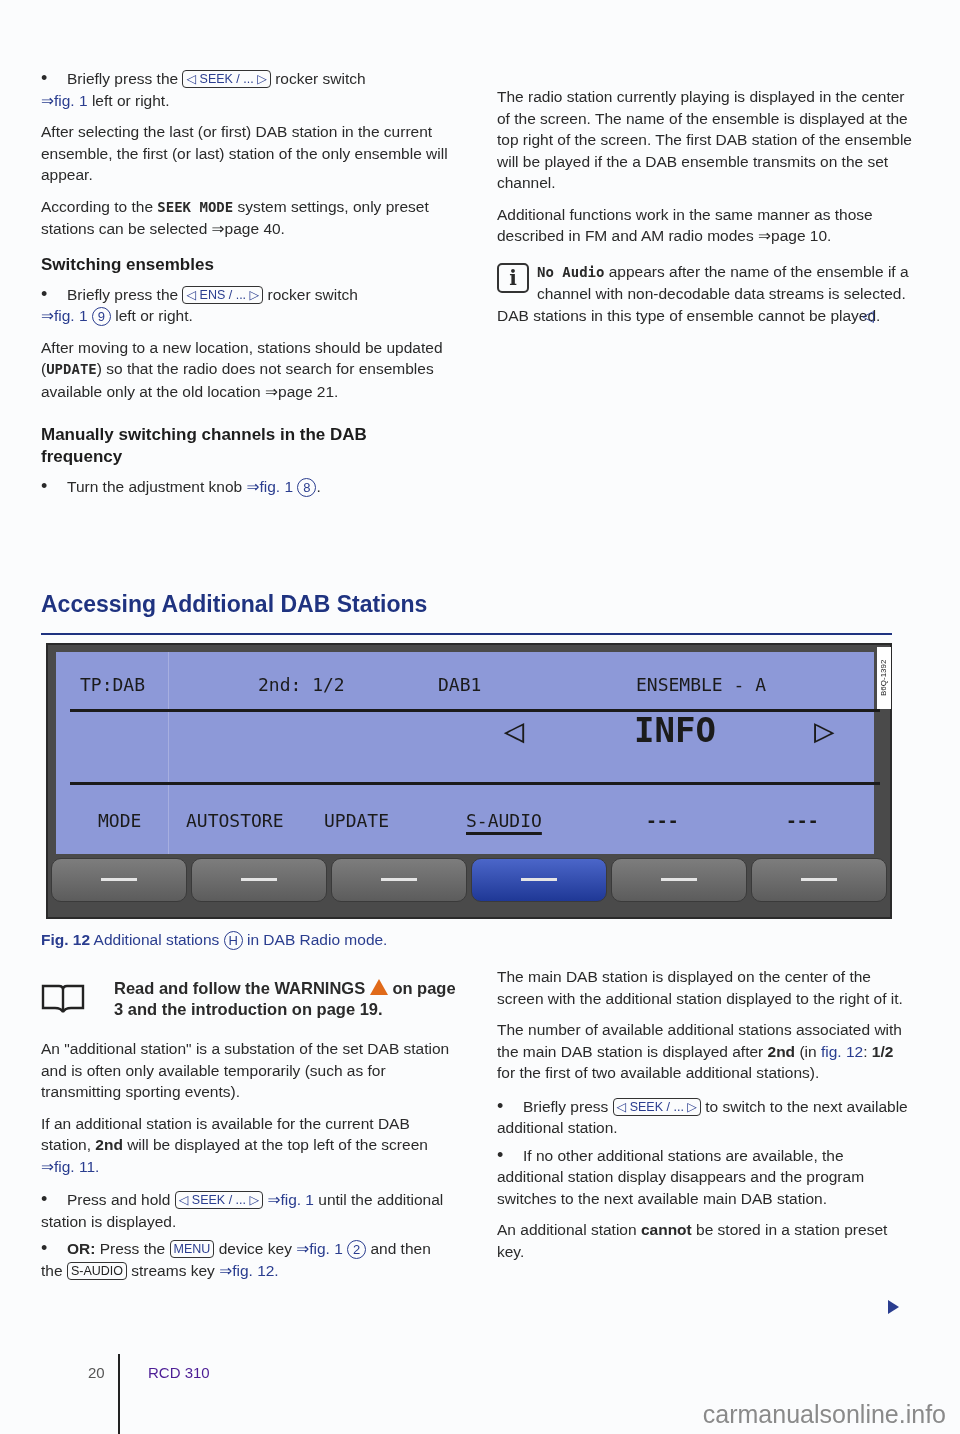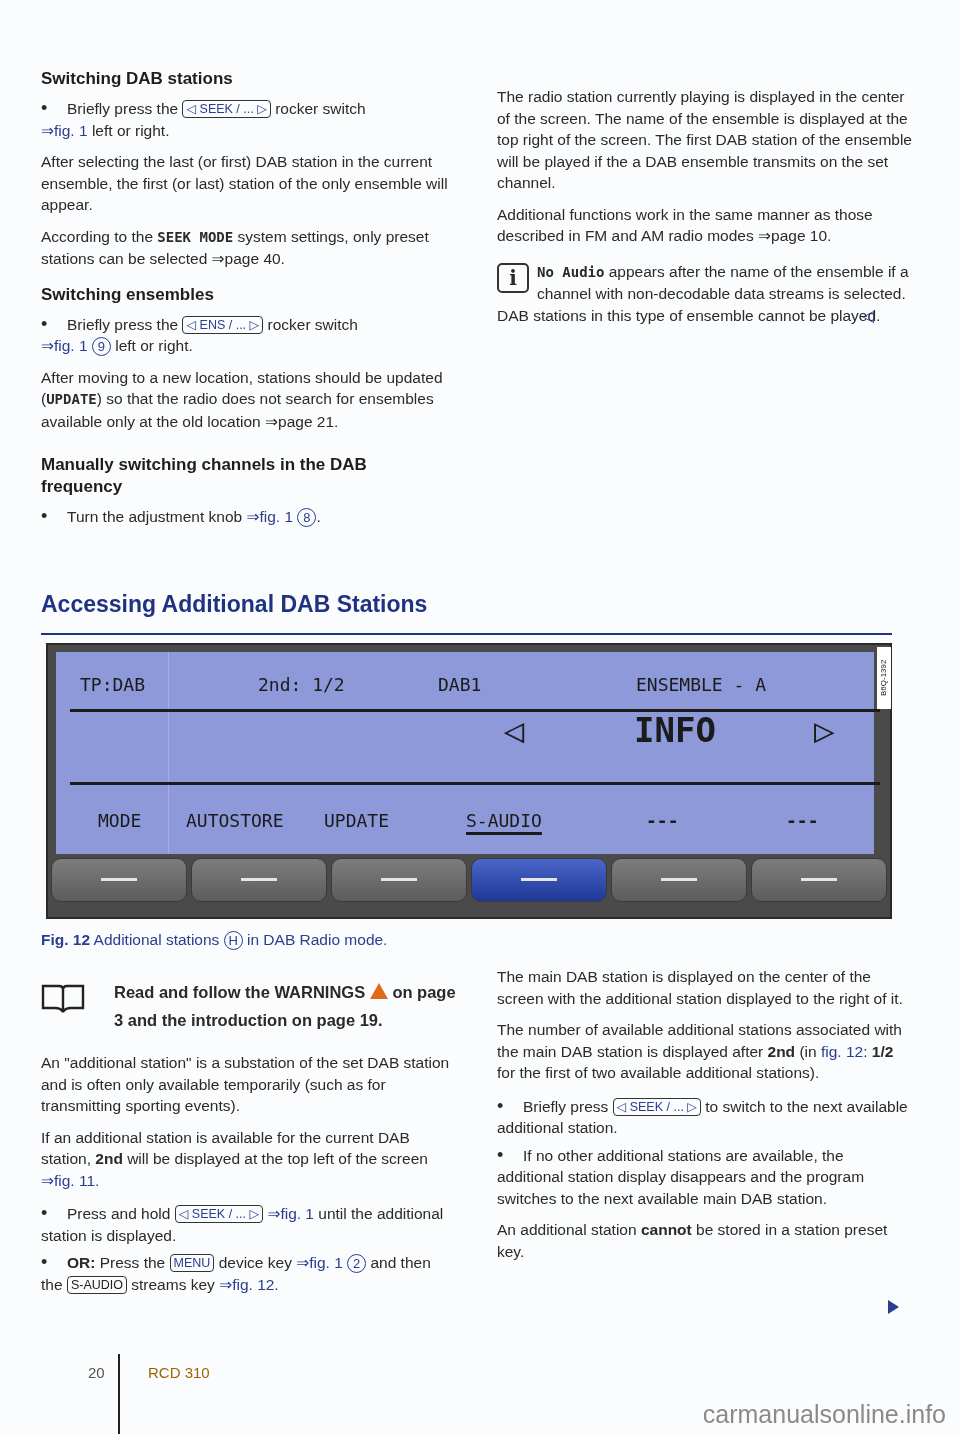--- a/index.html
+++ b/index.html
@@ -40,31 +40,30 @@
           writing-mode:vertical-rl; transform:rotate(180deg); text-align:center; line-height:14px; }
   #fig-caption { position:absolute; left:41px; top:929px; font-size:15.5px; color:#2a3d8f; }
   #fig-caption b { color:#2a3d8f; }
   .note { position:relative; }
   .note-icon { display:inline-block; width:28px; height:26px; border:2px solid #333; border-radius:5px; float:left;
                margin:2px 8px 0 0; text-align:center; font-weight:bold; font-size:20px; line-height:26px; font-family:"DejaVu Serif", serif; }
   .warn { display:inline-block; width:0; height:0; border-left:9px solid transparent; border-right:9px solid transparent;
           border-bottom:16px solid #e06a1a; vertical-align:-1px; }
   #footer-num { position:absolute; left:88px; top:1362px; font-size:15px; color:#555; }
   #footer-bar { position:absolute; left:118px; top:1354px; width:2px; height:80px; background:#222; }
-  #footer-title { position:absolute; left:148px; top:1362px; font-size:15px; color:#a16207; }
+  #footer-title { position:absolute; left:148px; top:1362px; font-size:15px; color:#4c1d95; }
   #watermark { position:absolute; right:14px; top:1404px; font-size:25px; color:#8a8a8a; }
   #end-mark { color:#2a3d8f; position:absolute; right:38px; }
   #cont-mark { position:absolute; left:888px; top:1300px; width:0; height:0; border-top:7px solid transparent;
                border-bottom:7px solid transparent; border-left:11px solid #2a3d8f; }
 </style>
 </head>
 <body>
 
 <div class="col" id="colL">
-  <h3>Switching DAB stations</h3>
   <div class="bullet">
     <span class="dot"></span><span>Briefly press the</span>
     <span class="key">◁ SEEK / ... ▷</span>
     <span>rocker switch</span><br>
     <span class="link">⇒fig. 1</span>
     <span>left or right.</span>
   </div>
   <p style="margin-top:10px">After selecting the last (or first) DAB station in the current ensemble, the first (or last) station of the only ensemble will appear.</p>
   <p>
     <span>According to the</span>
@@ -147,21 +146,21 @@
 </div>
 
 <div id="fig-caption">
   <b>Fig. 12</b>
   <span>Additional stations</span>
   <span class="circ">H</span>
   <span>in DAB Radio mode.</span>
 </div>
 
 <div class="col" id="colL2" style="top:978px">
-  <div style="position:relative;padding-left:73px;font-weight:bold;font-size:16.5px;line-height:28px;margin-bottom:18px">
+  <div style="position:relative;padding-left:73px;font-weight:bold;font-size:16.5px;line-height:21px;margin-bottom:18px">
     <svg width="44" height="32" viewBox="0 0 44 32" style="position:absolute;left:0;top:4px">
       <path d="M2 4 H18 Q22 4 22 8 V30 Q20 26 14 26 H2 Z M42 4 H26 Q22 4 22 8 V30 Q24 26 30 26 H42 Z" fill="none" stroke="#222" stroke-width="2.4"></path>
     </svg>
     <span>Read and follow the WARNINGS</span>
     <span class="warn"></span>
     <span>on page 3 and the introduction on page 19.</span>
   </div>
   <p>An "additional station" is a substation of the set DAB station and is often only available temporarily (such as for transmitting sporting events).</p>
   <p>
     <span>If an additional station is available for the current DAB station,</span>

